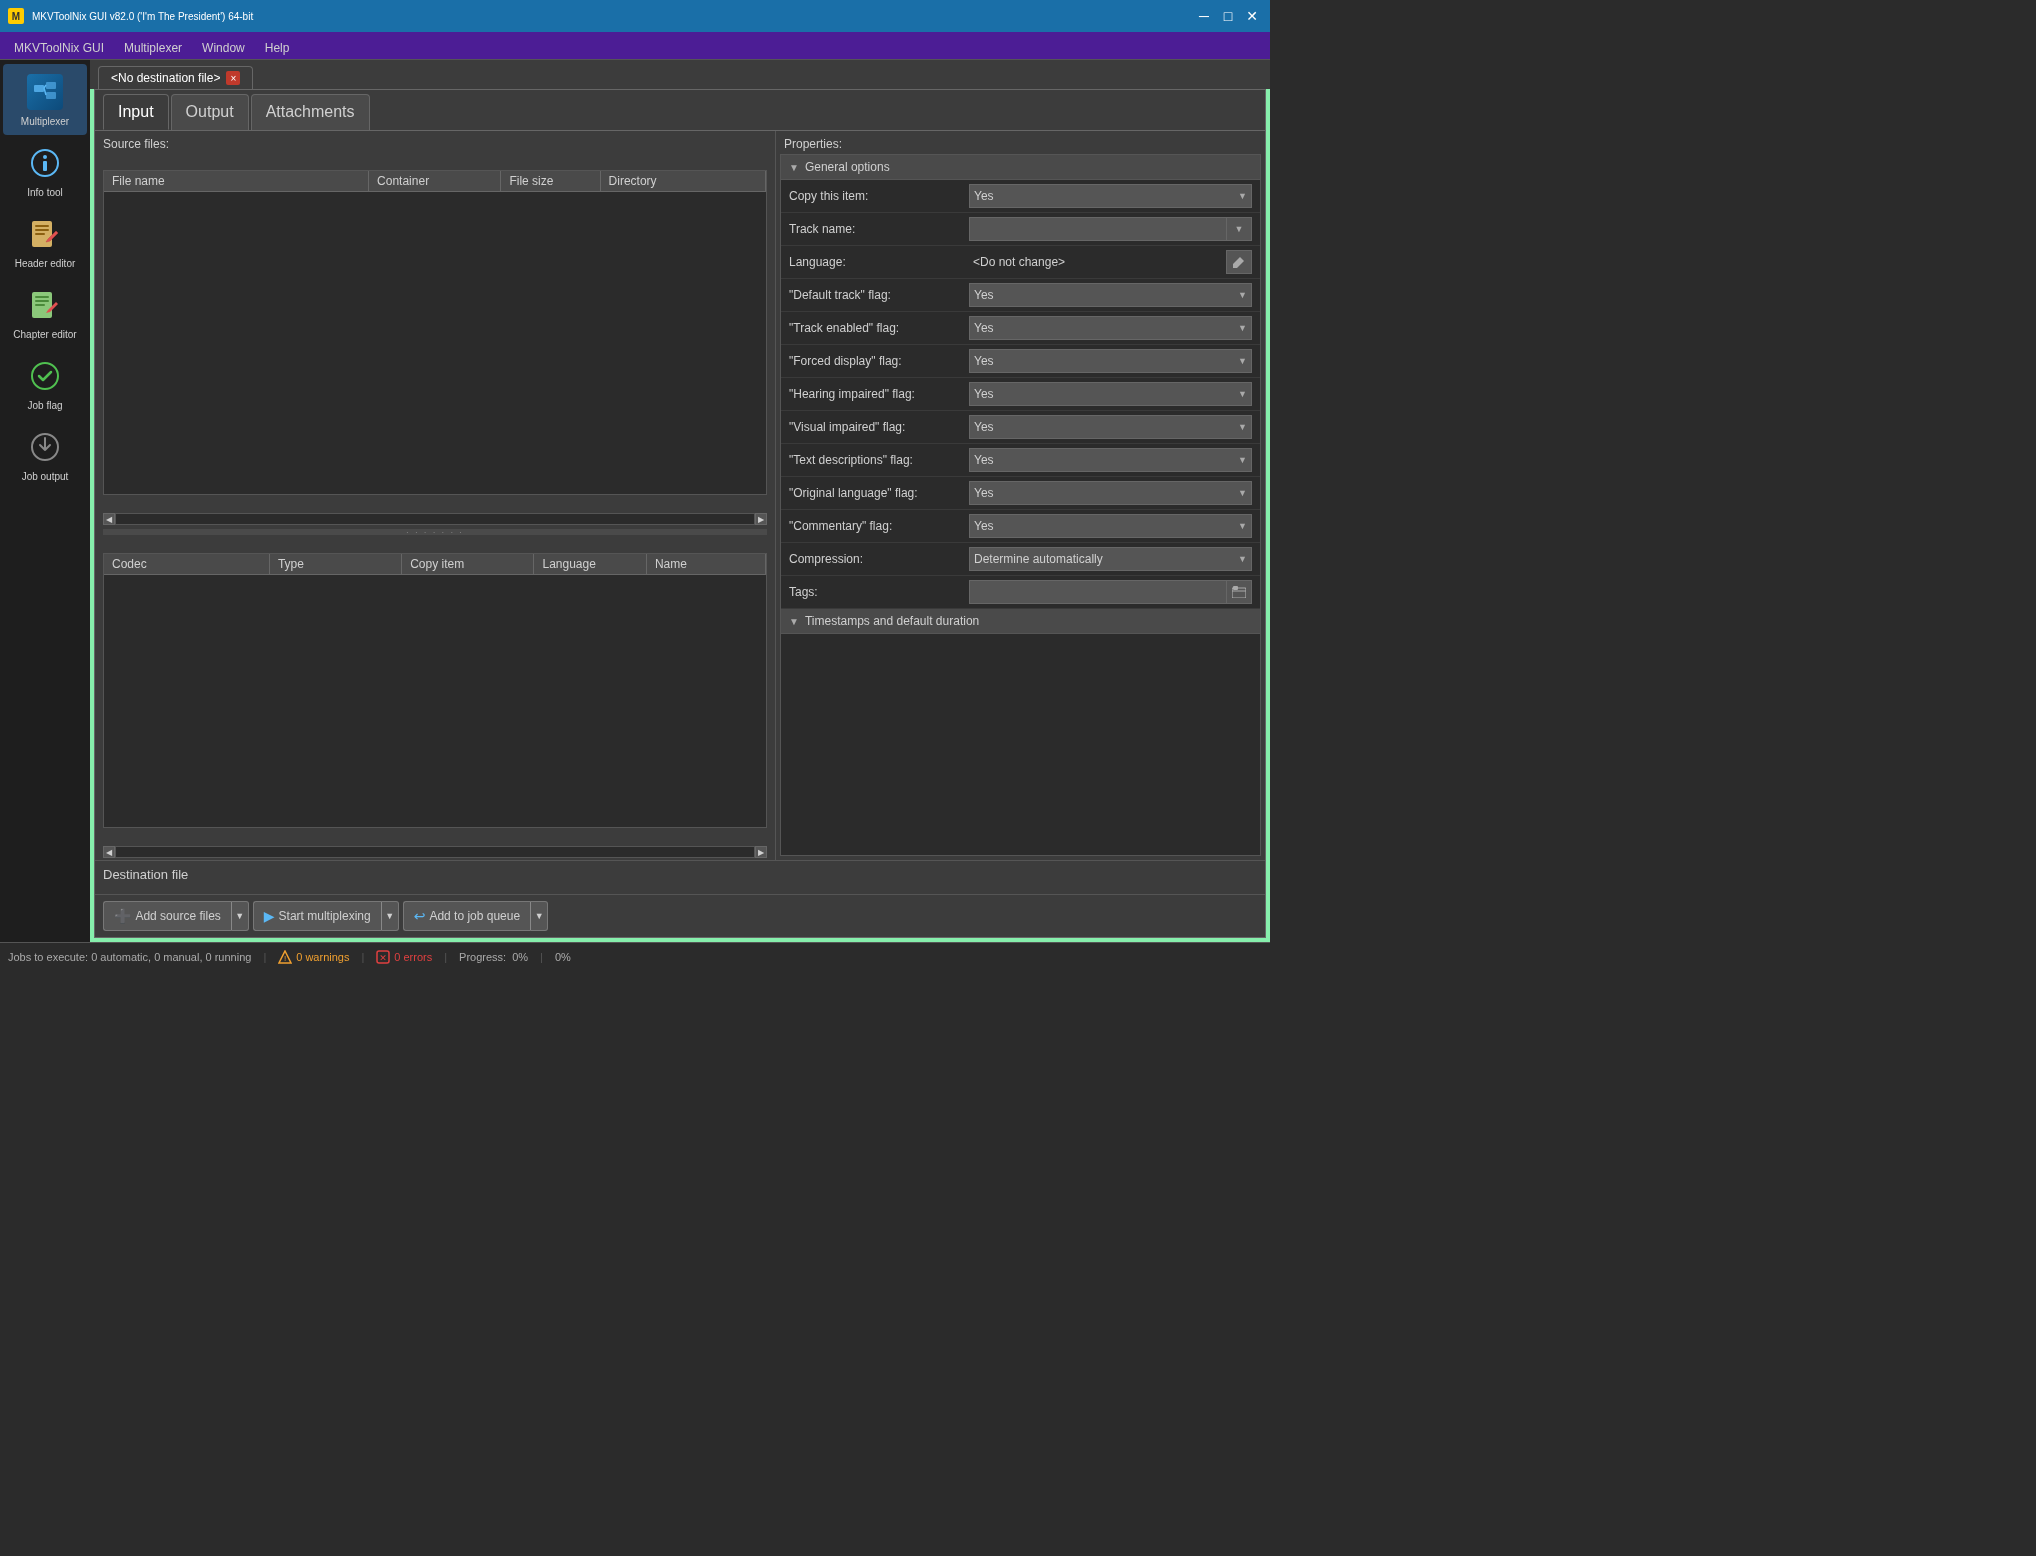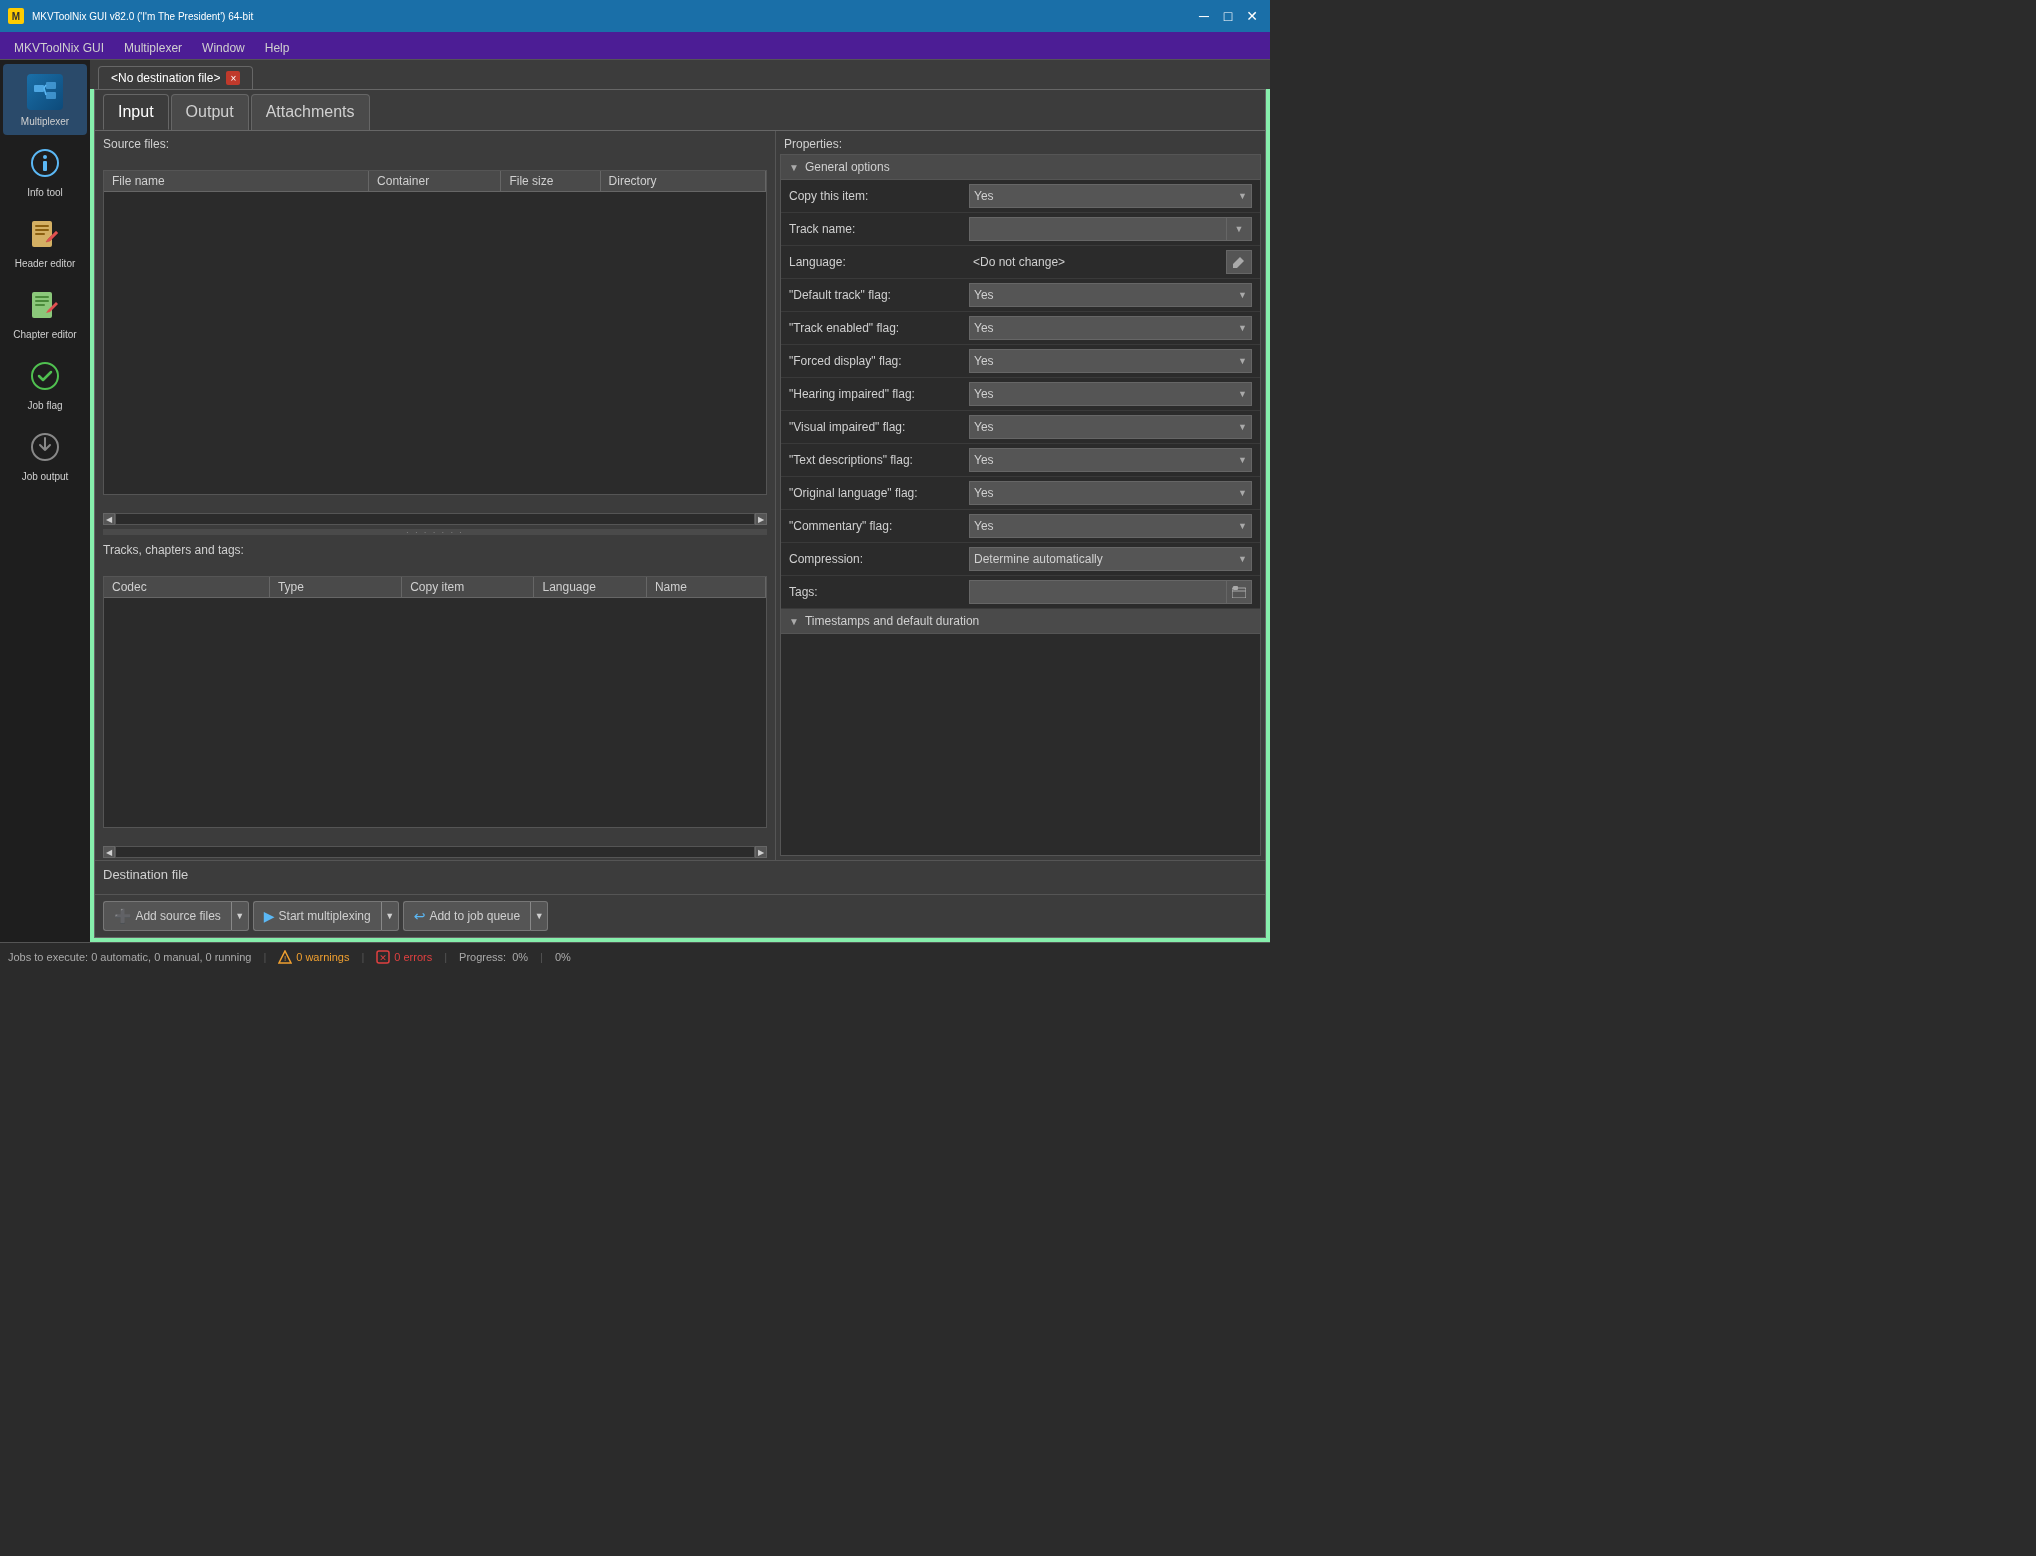--- a/index.html
+++ b/index.html
@@ -586,21 +586,20 @@
             <div class="scrollbar-btn">◀</div>
             <div class="scrollbar-track"></div>
             <div class="scrollbar-btn">▶</div>
           </div>
 
           <div class="resize-handle">
             <span class="resize-dots">· · · · · · ·</span>
           </div>
 
           <div class="tracks-section">
-            <div class="section-label">Tracks, chapters and tags:</div>
             <div class="file-table-container" style="flex:1;">
               <table class="data-table">
                 <thead>
                   <tr>
                     <th style="width:25%">Codec</th>
                     <th style="width:20%">Type</th>
                     <th style="width:20%">Copy item</th>
                     <th style="width:17%">Language</th>
                     <th style="width:18%">Name</th>
                   </tr>

